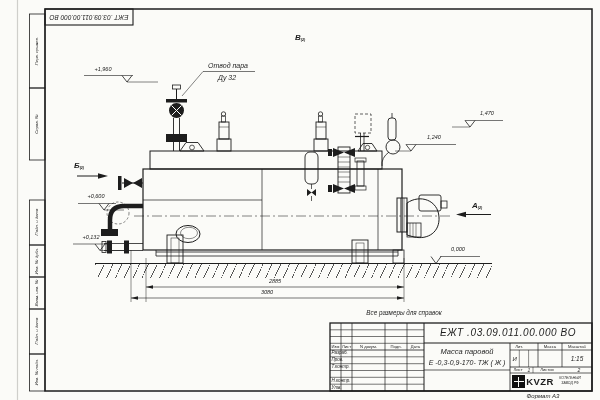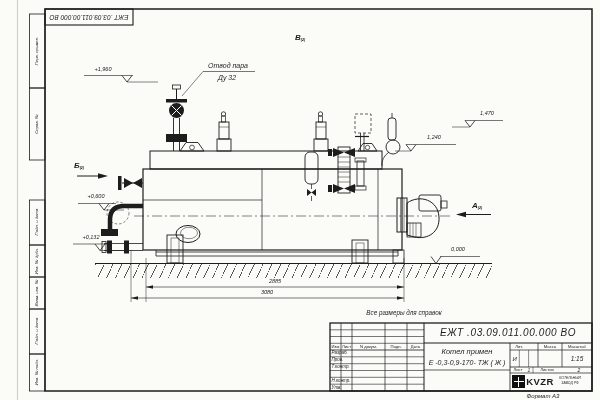--- a/index.html
+++ b/index.html
@@ -266,21 +266,21 @@
 <div class="t" style="left:96px;top:197px;font-size:5.5px;">+0,600</div>
 <div class="t" style="left:91px;top:238px;font-size:5.5px;">+0,132</div>
 <div class="t" style="left:458px;top:250px;font-size:5.5px;">0,000</div>
 
 <div class="t" style="left:275px;top:282px;font-size:5.5px;">2885</div>
 <div class="t" style="left:267px;top:293px;font-size:5.5px;">3080</div>
 
 <div class="t" style="left:404px;top:313px;font-size:6.3px;">Все размеры для справок</div>
 
 <div class="t" style="left:508px;top:333px;font-size:10px;letter-spacing:.6px;">ЕЖТ .03.09.011.00.000  ВО</div>
-<div class="t" style="left:467px;top:352px;font-size:7.5px;">Котел примен</div>
+<div class="t" style="left:467px;top:352px;font-size:7.5px;">Масса паровой</div>
 <div class="t" style="left:467px;top:361.5px;font-size:7px;">Е -0,3-0,9-170- ТЖ ( Ж )</div>
 
 <div class="t up" style="left:335.5px;top:346.7px;font-size:4.2px;">Изм</div>
 <div class="t up" style="left:346.5px;top:346.7px;font-size:4.2px;">Лист</div>
 <div class="t up" style="left:368.5px;top:346.7px;font-size:4.2px;">N докум.</div>
 <div class="t up" style="left:396px;top:346.7px;font-size:4.2px;">Подп.</div>
 <div class="t up" style="left:415.5px;top:346.7px;font-size:4.2px;">Дата</div>
 
 <div class="t left" style="left:331.5px;top:353.4px;font-size:4.5px;">Разраб.</div>
 <div class="t left" style="left:331.5px;top:360.2px;font-size:4.5px;">Пров.</div>

